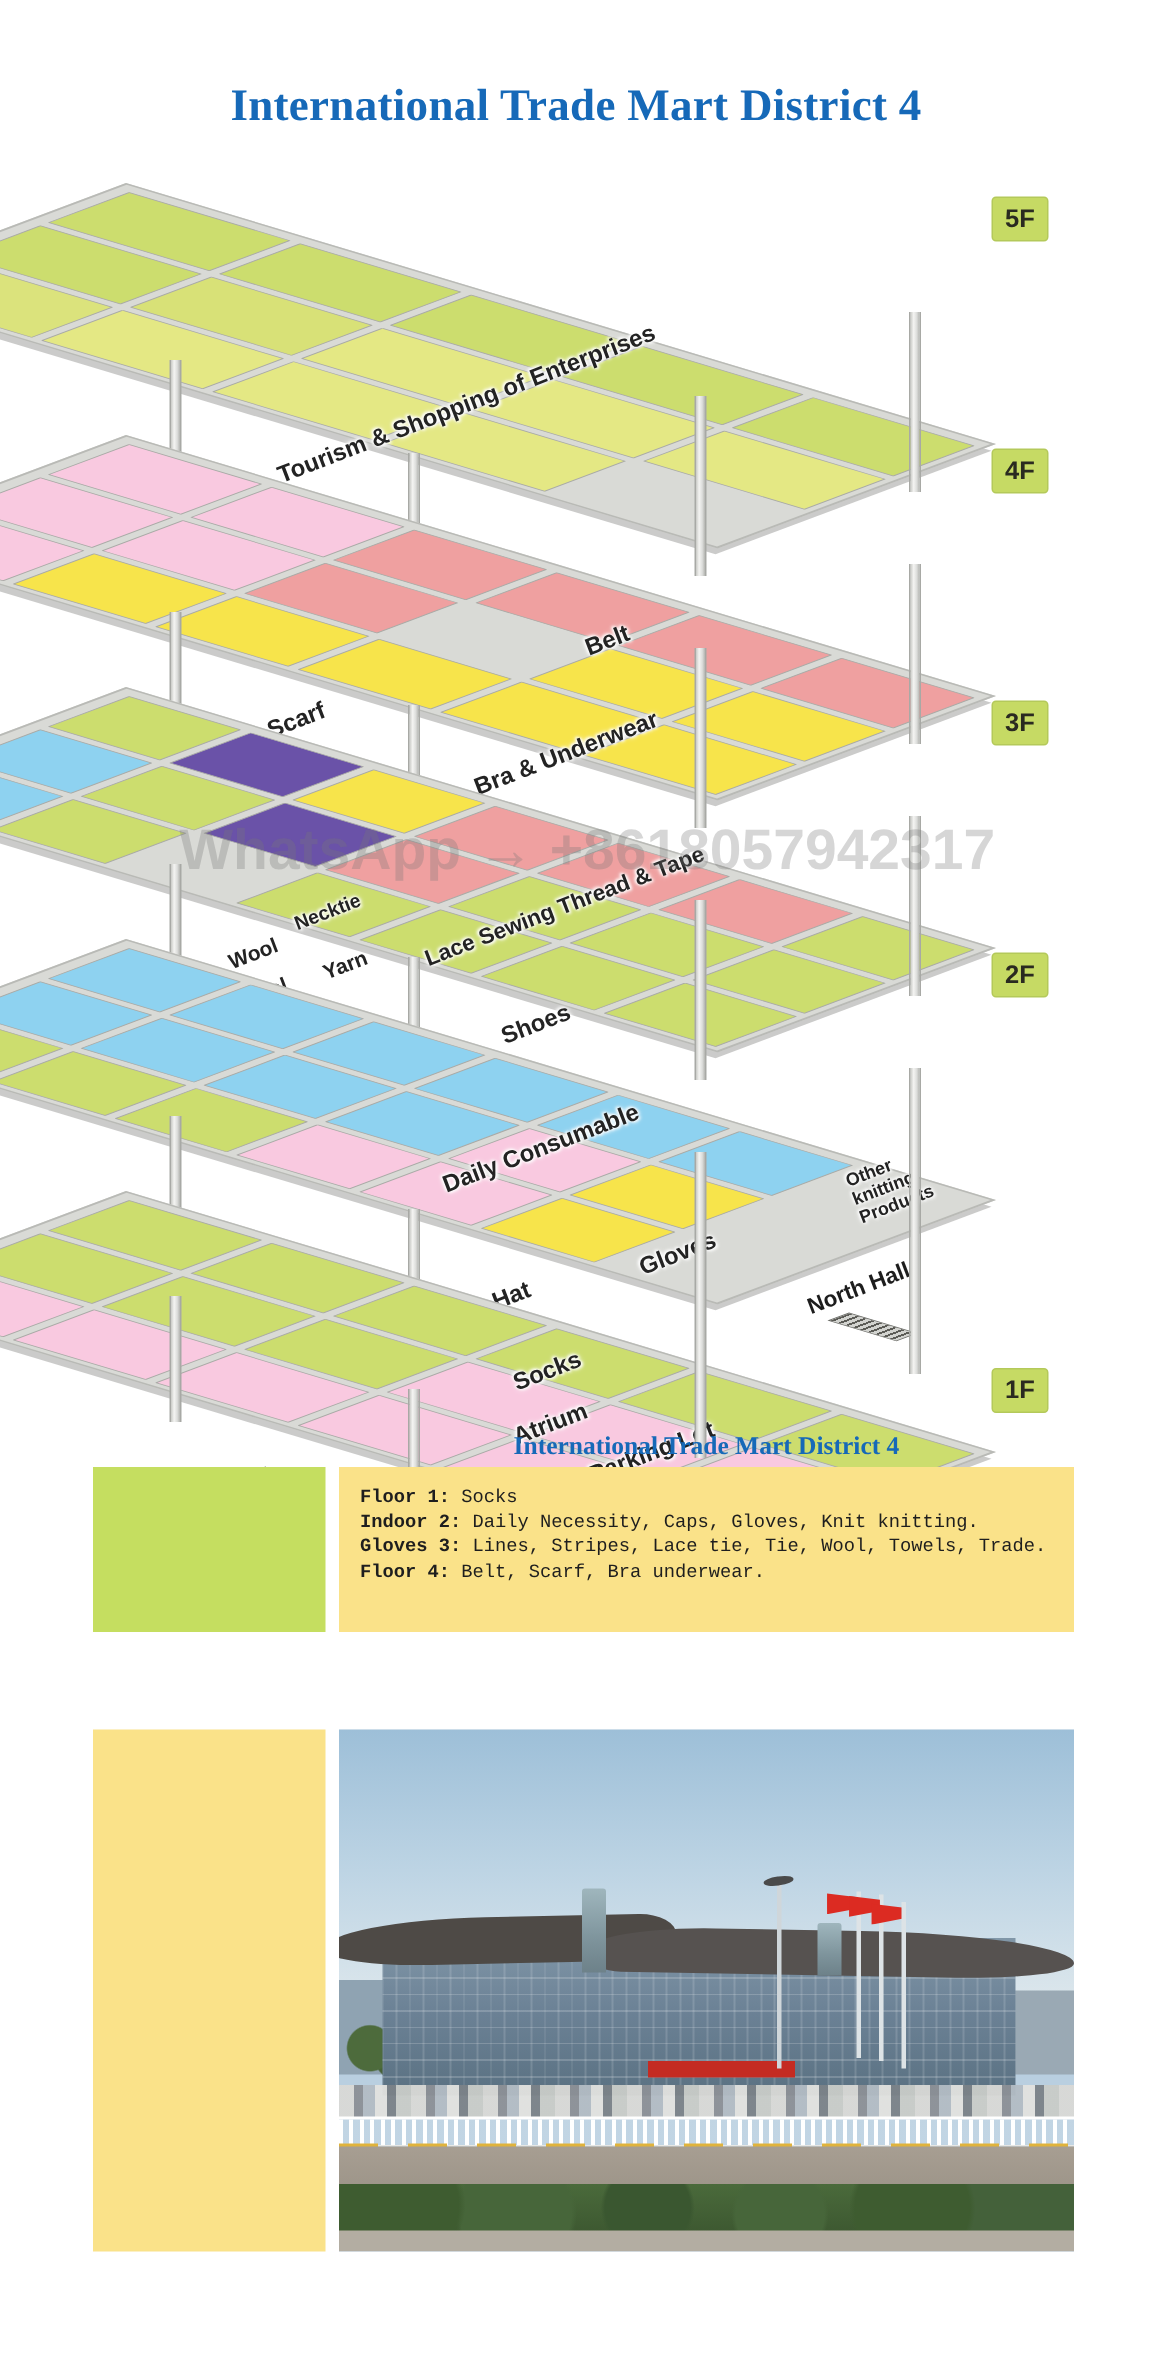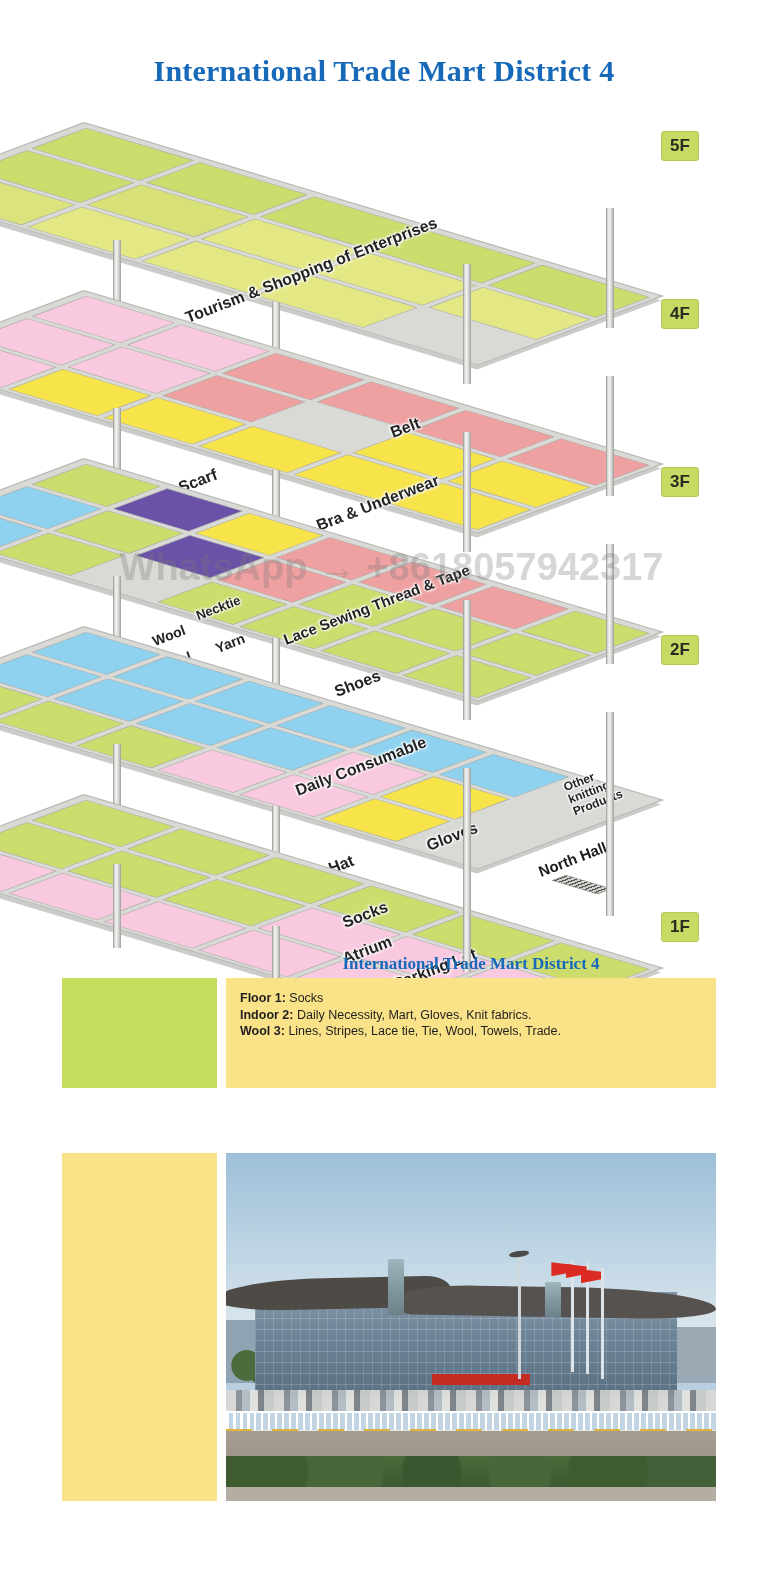--- a/index.html
+++ b/index.html
@@ -191,21 +191,21 @@
   .legend-box {
     position: absolute;
     left: 226px;
     top: 38px;
     width: 490px;
     height: 110px;
     background: #fae289;
     padding: 12px 0 0 14px;
   }
   .legend-line {
-    font-family: Liberation Sans, sans-serif;
+    font-family: Liberation Mono, monospace;
     font-size: 12.5px;
     color: #1e1e1e;
     line-height: 16.5px;
     white-space: nowrap;
   }
   .legend-line b { font-weight: bold; }
 
   
   .photo-frame {
     position: absolute;
@@ -552,24 +552,27 @@
     <div class="legend-title">International Trade Mart District 4</div>
 
     <div class="panel-green"></div>
     <div class="panel-yellow-left"></div>
 
     <div class="legend-box">
       <div class="legend-line">
         <b>Floor 1:</b><span> Socks</span>
       </div>
       <div class="legend-line">
-        <b>Indoor 2:</b><span> Daily Necessity, Mart, Gloves, Knit fabrics.</span>
+        <b>Indoor 2:</b><span> Daily Necessity, Caps, Gloves, Knit knitting.</span>
       </div>
       <div class="legend-line">
-        <b>Wool 3:</b><span> Lines, Stripes, Lace tie, Tie, Wool, Towels, Trade.</span>
+        <b>Gloves 3:</b><span> Lines, Stripes, Lace tie, Tie, Wool, Towels, Trade.</span>
+      </div>
+      <div class="legend-line">
+        <b>Floor 4:</b><span> Belt, Scarf, Bra underwear.</span>
       </div>
     </div>
 
     <div class="photo-frame">
       <div class="sky"></div>
       <div class="side-bldg-l"></div>
       <div class="trees"></div>
       <div class="side-bldg-r"></div>
       <div class="bldg-main"></div>
       <div class="bldg-glass"></div>

